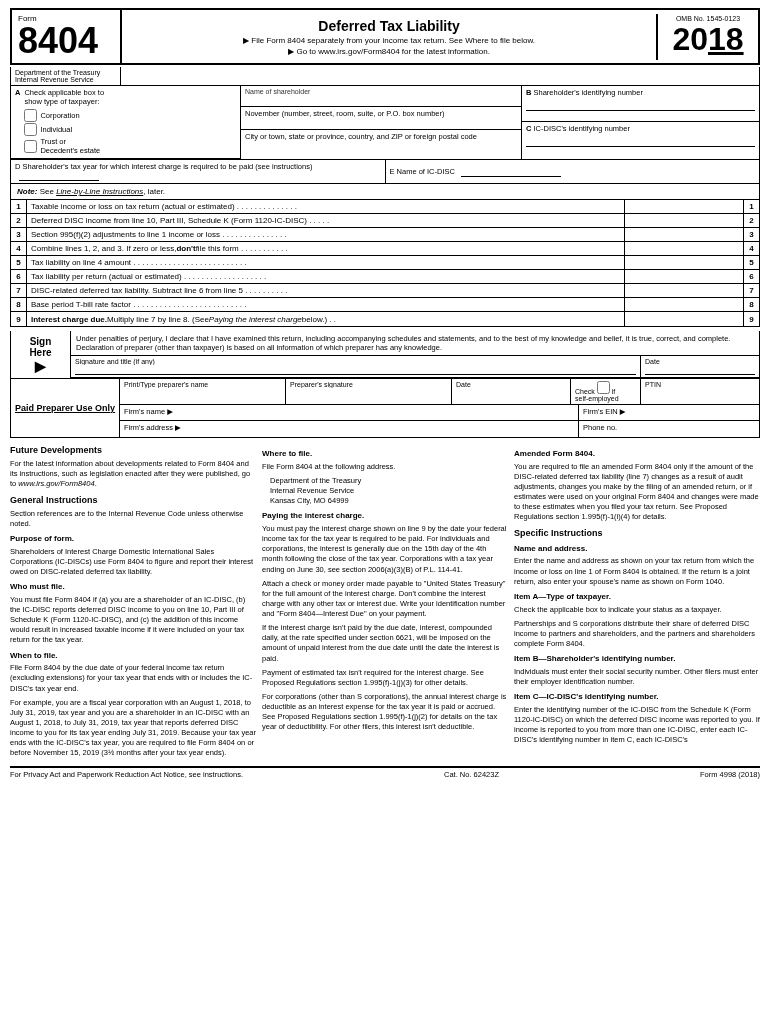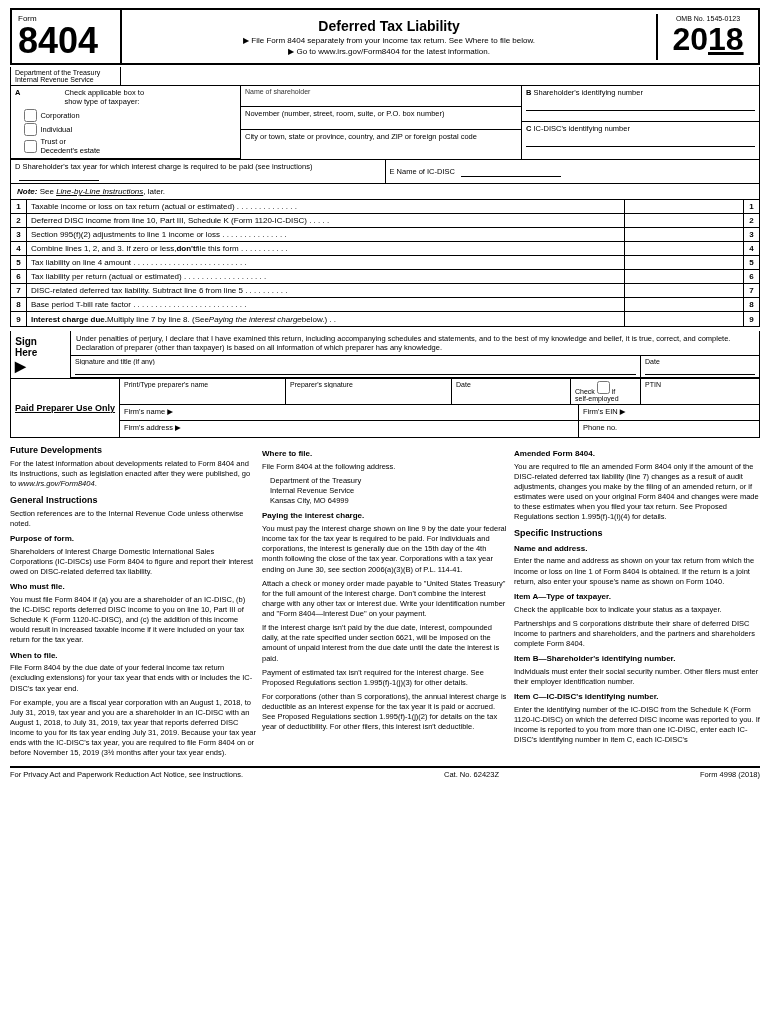--- a/index.html
+++ b/index.html
@@ -240,21 +240,21 @@
     .sign-section {
       display: flex;
       border: 1px solid #000;
       border-top: none;
     }
     .sign-left-label {
       min-width: 60px;
       border-right: 1px solid #000;
       display: flex;
       flex-direction: column;
-      align-items: flex-start;
+      align-items: center;
       justify-content: center;
       padding: 4px;
       font-size: 10px;
       font-weight: bold;
       text-align: center;
     }
     .sign-arrow {
       font-size: 14px;
     }
     .sign-content {
@@ -436,21 +436,21 @@
       <div>Internal Revenue Service</div>
     </div>
     <div class="dept-right"></div>
   </div>
 
   <div class="abc-section">
     <div class="abc-left">
       <div class="abc-row-a">
         <span class="label-a">A</span>
         <div>
-          <div style="font-size:7.5px;margin-bottom:3px;margin-left:40px;">Check applicable box to<br>show type of taxpayer:</div>
+          <div style="font-size:7.5px;margin-bottom:3px;">Check applicable box to<br>show type of taxpayer:</div>
           <div class="checkbox-group">
             <label class="checkbox-item">
               <input type="checkbox" style="">
               <span>Corporation</span>
             </label>
             <label class="checkbox-item">
               <input type="checkbox" style="">
               <span>Individual</span>
             </label>
             <label class="checkbox-item">

